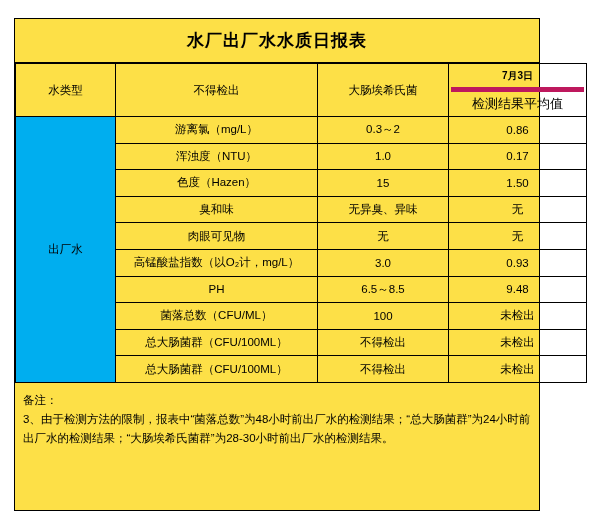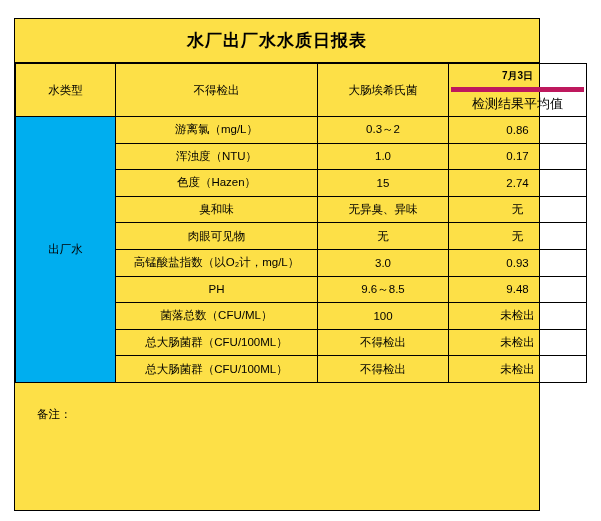--- a/index.html
+++ b/index.html
@@ -88,21 +88,21 @@
   }
   .data-row td {
     height: 26.6px;
   }
   .notes {
     padding: 8px 8px 6px 8px;
     font-size: 11.5px;
     line-height: 1.65;
   }
   .notes p {
-    margin: 14px;
+    margin: 0;
   }
 </style>
 </head>
 <body>
 
 <div class="page">
   <div class="outer-frame">
 
     <div class="title">水厂出厂水水质日报表</div>
 
@@ -131,40 +131,40 @@
           <td>0.86</td>
         </tr>
         <tr class="data-row">
           <td class="item-cell">浑浊度（NTU）</td>
           <td>1.0</td>
           <td>0.17</td>
         </tr>
         <tr class="data-row">
           <td class="item-cell">色度（Hazen）</td>
           <td>15</td>
-          <td>2.74</td>
+          <td>1.50</td>
         </tr>
         <tr class="data-row">
           <td class="item-cell">臭和味</td>
           <td>无异臭、异味</td>
           <td>无</td>
         </tr>
         <tr class="data-row">
           <td class="item-cell">肉眼可见物</td>
           <td>无</td>
           <td>无</td>
         </tr>
         <tr class="data-row">
           <td class="item-cell">高锰酸盐指数（以O₂计，mg/L）</td>
           <td>3.0</td>
           <td>0.93</td>
         </tr>
         <tr class="data-row">
           <td class="item-cell">PH</td>
-          <td>9.6～8.5</td>
+          <td>6.5～8.5</td>
           <td>9.48</td>
         </tr>
         <tr class="data-row">
           <td class="item-cell">菌落总数（CFU/ML）</td>
           <td>100</td>
           <td>未检出</td>
         </tr>
         <tr class="data-row">
           <td class="item-cell">总大肠菌群（CFU/100ML）</td>
           <td>不得检出</td>
@@ -173,16 +173,17 @@
         <tr class="data-row">
           <td class="item-cell">总大肠菌群（CFU/100ML）</td>
           <td>不得检出</td>
           <td>未检出</td>
         </tr>
       </tbody>
     </table>
 
     <div class="notes">
       <p>备注：</p>
+      <p>3、由于检测方法的限制，报表中“菌落总数”为48小时前出厂水的检测结果；“总大肠菌群”为24小时前出厂水的检测结果；“大肠埃希氏菌群”为28-30小时前出厂水的检测结果。</p>
     </div>
 
   </div>
 </div>
 
 </body></html>

